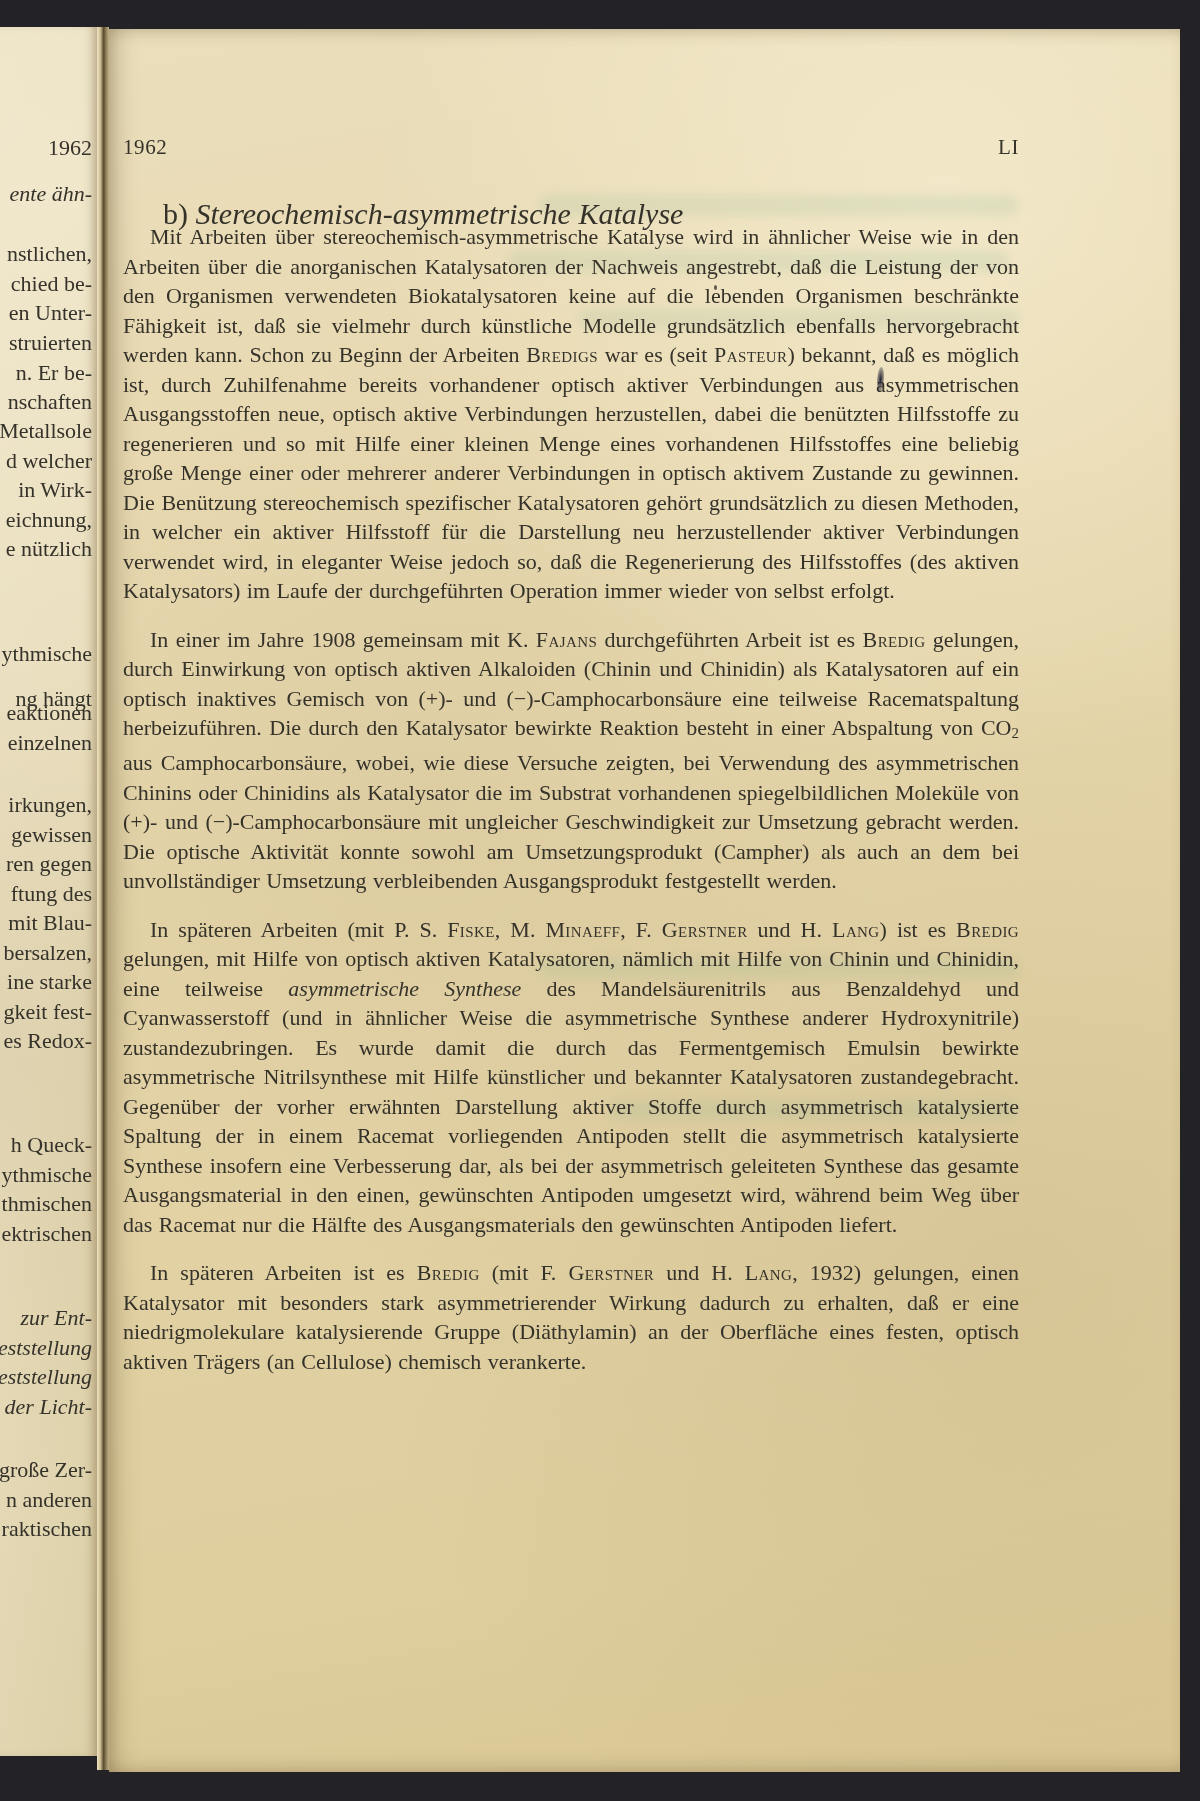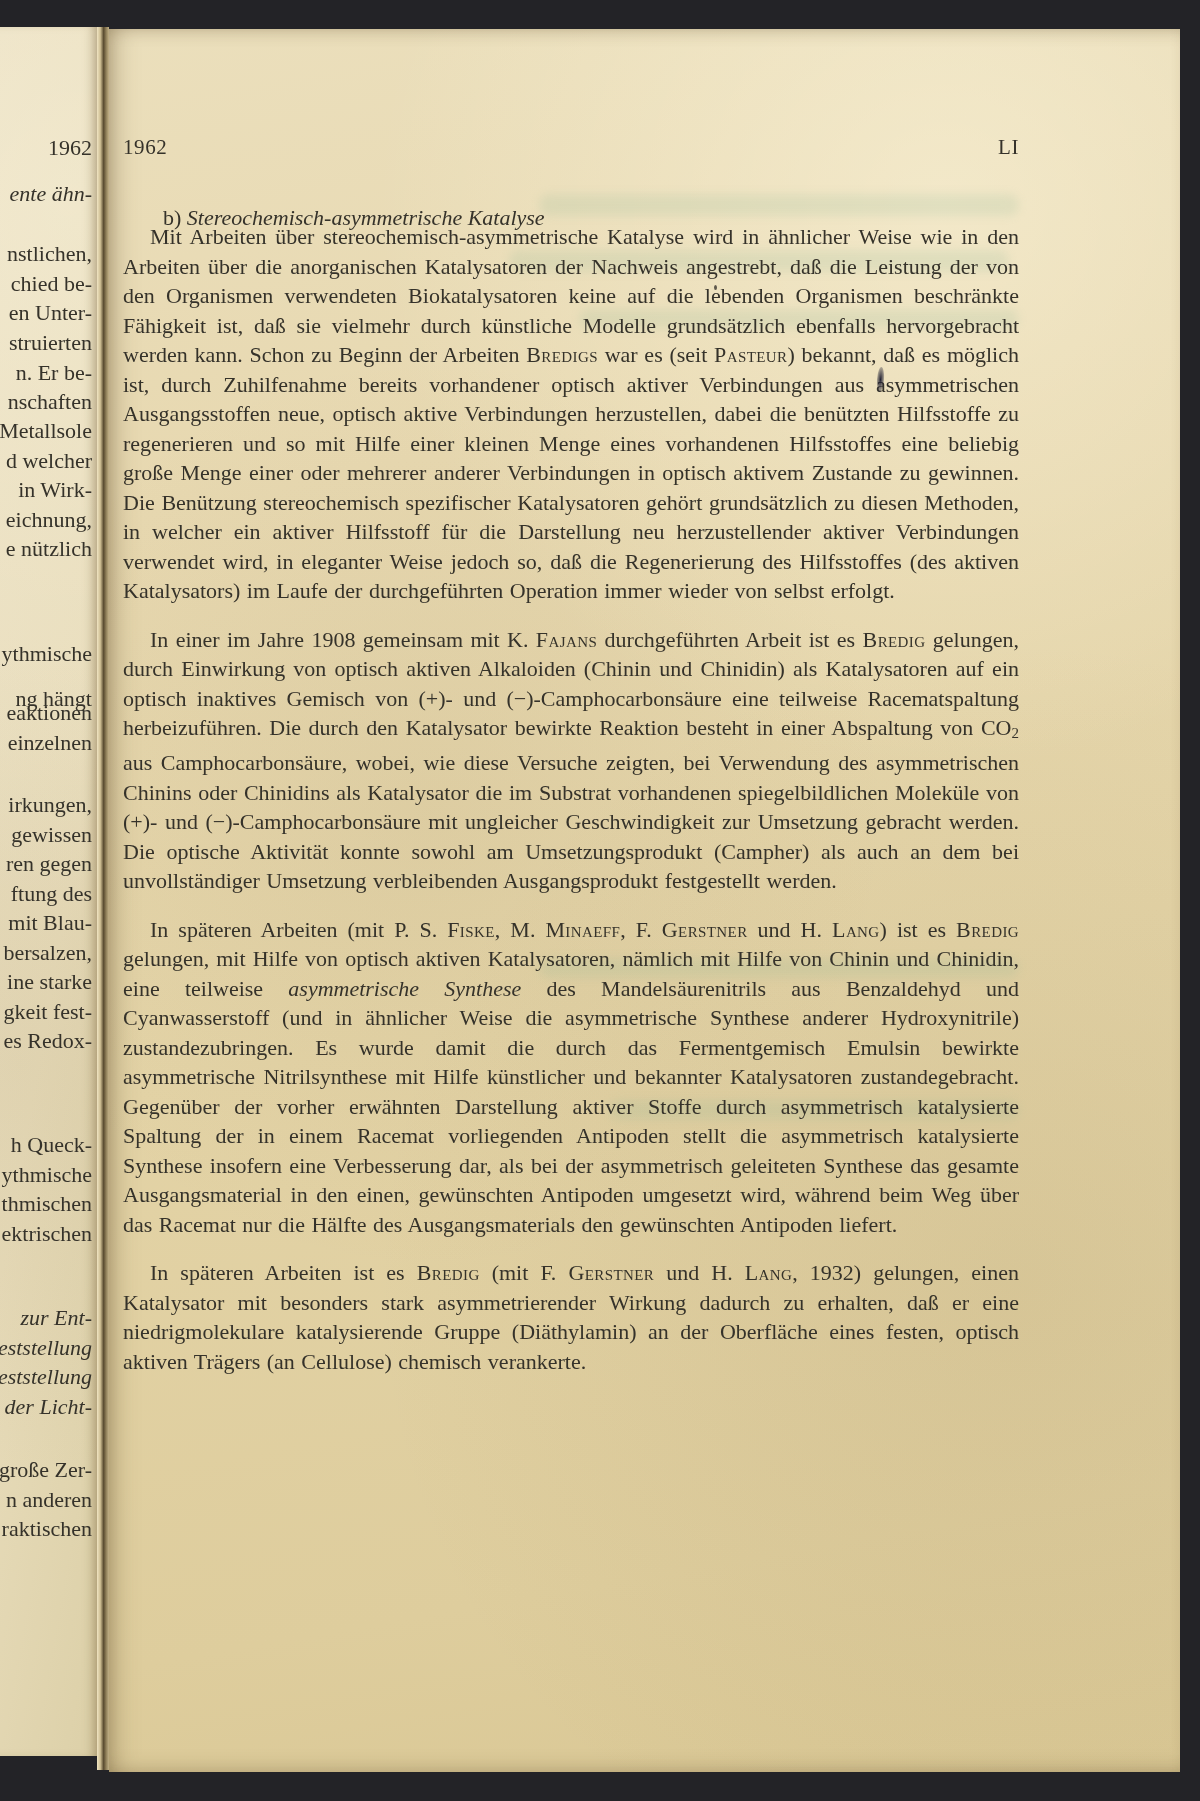--- a/index.html
+++ b/index.html
@@ -44,22 +44,22 @@
       inset 0 10px 18px -12px rgba(100,80,45,.35),
       inset 0 -14px 22px -16px rgba(100,80,45,.35);
     overflow: hidden;
   }
   .page-header {
     position: absolute; top: 106px; left: 14px; right: 161px;
     display: flex; justify-content: space-between;
     font-size: 21px; letter-spacing: .6px;
   }
   .section-heading {
-    position: absolute; top: 176px; left: 54px; right: 161px;
-    font-size: 22px; white-space: nowrap;
+    position: absolute; top: 168px; left: 54px; right: 161px;
+    font-size: 30px; white-space: nowrap;
   }
   .body-text {
     position: absolute; top: 193px; left: 14px; right: 161px;
     font-size: 22px; line-height: 29.5px;
     text-align: justify; word-spacing: 1px;
   }
   .para { margin: 0; text-indent: 27px; }
   .para + .para { margin-top: 19px; }
   
   .seg-italic { font-style: italic; }

